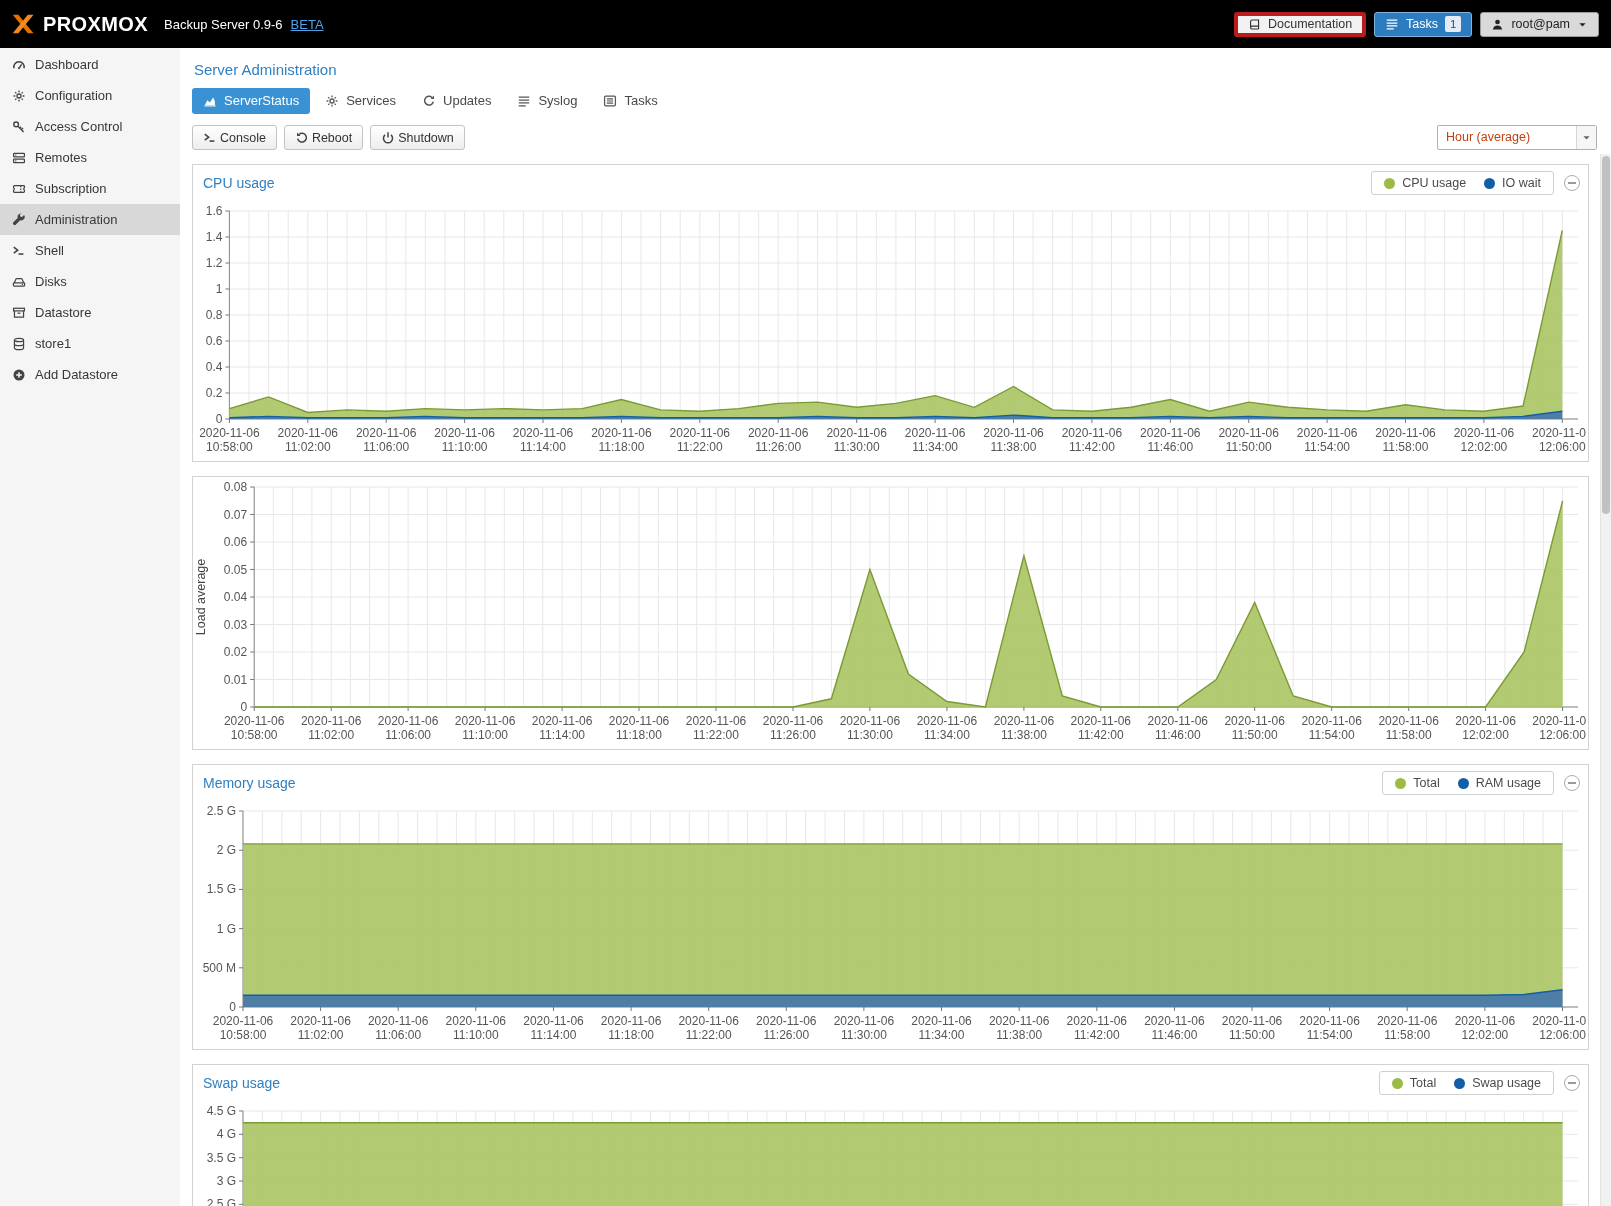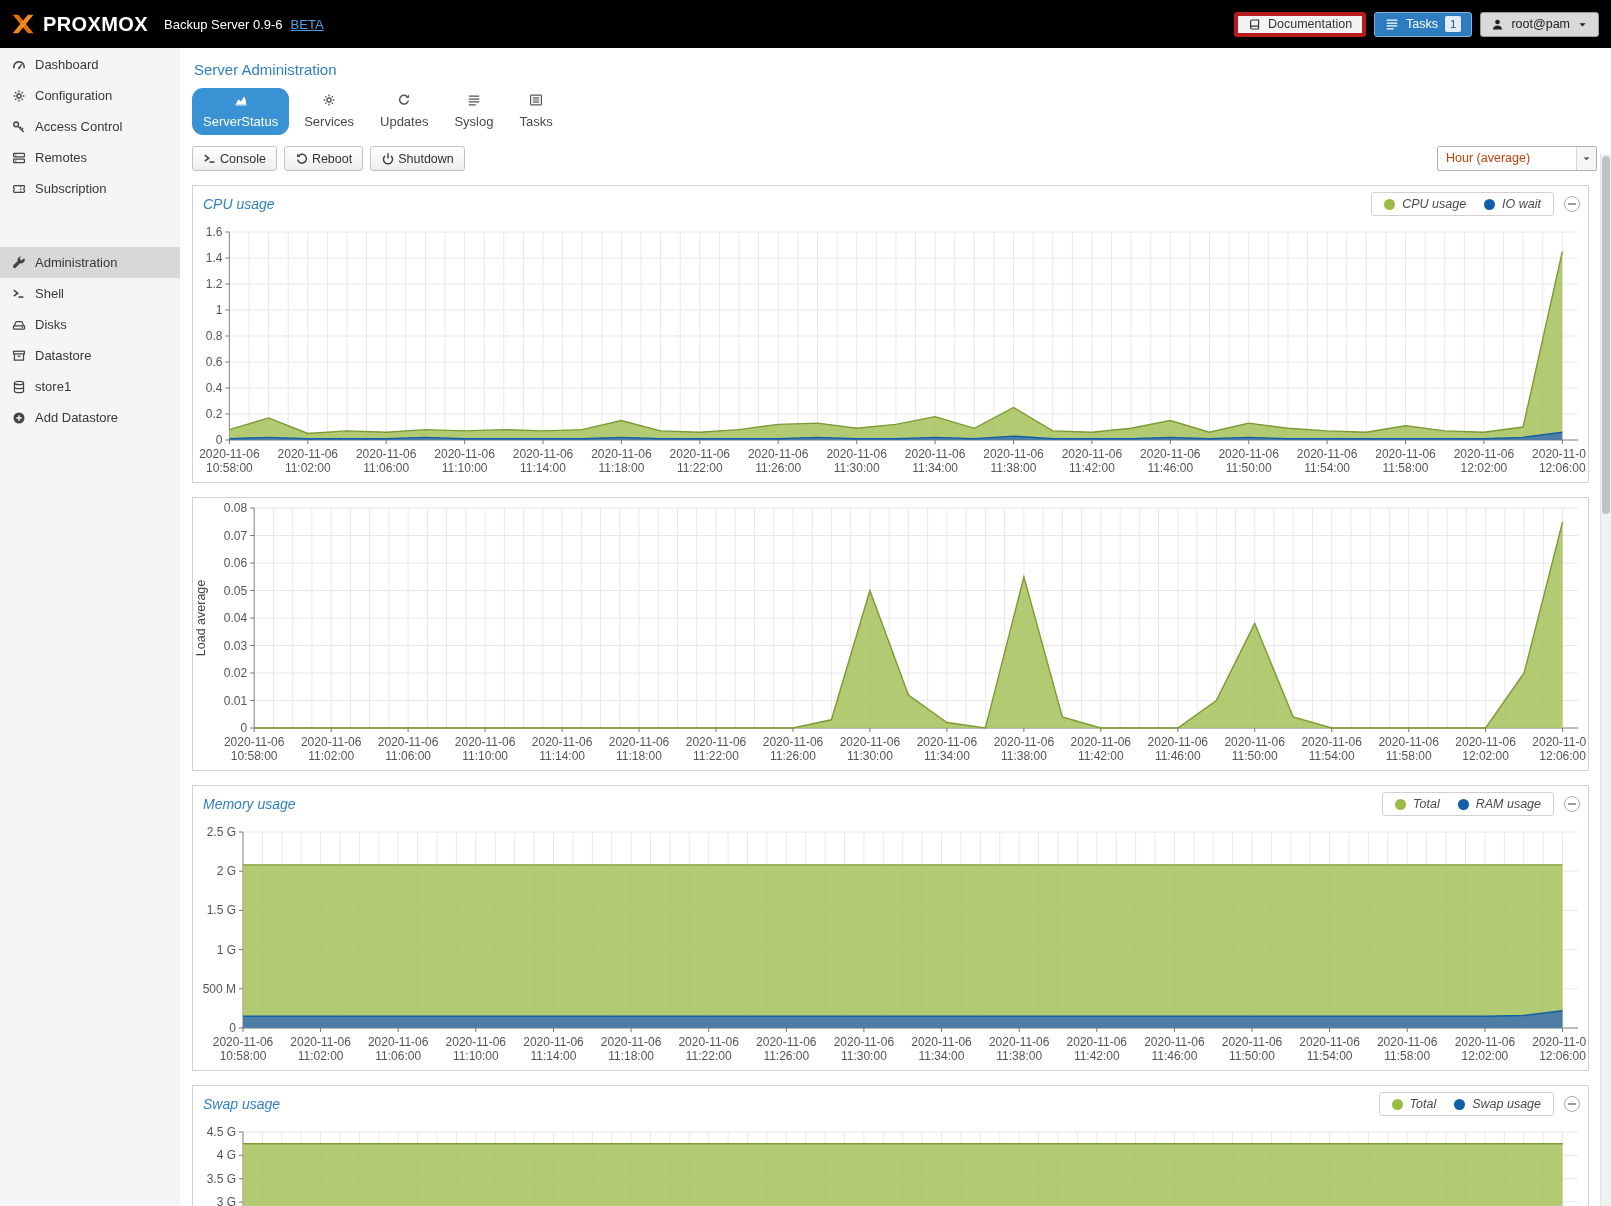--- a/index.html
+++ b/index.html
@@ -26,52 +26,52 @@
   .badge { background:#e3ecf5; color:#1e5286; border-radius:2px; padding:0 5px;
            font-size:11.5px; line-height:16px; }
   .user-btn { background:#d9d9d9; border:1px solid #9a9a9a; color:#222; }
 
   
   .sidebar { position:absolute; top:48px; left:0; width:204px; bottom:0;
              background:#f5f5f5; border-right:1px solid #dcdcdc; padding-top:1px; }
   .side-item { display:flex; align-items:center; gap:8px; height:31px; padding-left:11px;
                font-size:13px; color:#373737; cursor:pointer; position:relative; }
   .side-item.d1 { }
-  .side-item.selected { background:#d8d8d8;margin-top:43px; }
+  .side-item.selected { background:#d8d8d8; }
   .side-item .icn { width:16px; justify-content:center; color:#444; }
   .side-caret { position:absolute; right:9px; top:50%; transform:translateY(-50%);
                 color:#8a8a8a; display:inline-flex; }
 
   
   .main { position:absolute; top:48px; left:180px; right:0; bottom:0; overflow:hidden; background:#fff; }
   .page-title { padding:13px 14px 8px 14px; font-size:15px; color:#2f7fc1; }
   .tabs { display:flex; gap:4px; padding:2px 14px 0 12px; align-items:center; }
   .tab { display:inline-flex; align-items:center; gap:7px; padding:5px 11px 6px;
-         border-radius:11px; font-size:13px; color:#494949; background:transparent;
-         border:none; cursor:pointer; font-family:inherit;flex-direction:column; }
+         border-radius:3px; font-size:13px; color:#494949; background:transparent;
+         border:none; cursor:pointer; font-family:inherit; }
   .tab .icn { color:#555; }
   .tab.active { background:#3892d4; color:#fff; }
   .tab.active .icn { color:#fff; }
 
   .toolbar { display:flex; align-items:center; gap:7px; padding:11px 14px 10px 12px; }
   .tbtn { display:inline-flex; align-items:center; gap:3px; height:25px; padding:0 10px;
           font-size:12.5px; color:#333; background:linear-gradient(#ffffff,#ededed);
           border:1px solid #c3c3c3; border-radius:3px; cursor:pointer; font-family:inherit; }
   .tbtn .icn { color:#444; }
   .toolbar-spacer { flex:1; }
   .combo { display:flex; align-items:stretch; width:160px; height:25px; border:1px solid #b0b0b0;
            border-radius:2px; background:#fff; cursor:pointer; }
   .combo-text { flex:1; font-size:12.5px; color:#c2410c; padding:4px 0 0 8px; white-space:nowrap; overflow:hidden; }
   .combo-trigger { width:20px; display:flex; align-items:center; justify-content:center;
                    color:#666; border-left:1px solid #d6d6d6; background:#f6f6f6; }
 
   
   .panels { padding:4px 22px 0 12px; }
   .panel { border:1px solid #d2d2d2; margin-bottom:14px; background:#fff; }
-  .panel-header { display:flex; align-items:center; padding:6px 8px 6px 10px;font-style:italic; }
+  .panel-header { display:flex; align-items:center; padding:6px 8px 6px 10px; }
   .panel-title { flex:1; font-size:14px; color:#2f7fc1; }
   .legend-box { display:flex; align-items:center; gap:18px; border:1px solid #cfcfcf;
                 border-radius:3px; padding:4px 12px; margin-right:10px; background:#fff; }
   .legend-item { display:inline-flex; align-items:center; gap:7px; font-size:12.5px; color:#4a4a4a; }
   .legend-dot { width:11px; height:11px; border-radius:50%; }
   .collapse-tool { width:16px; height:16px; border:1px solid #ababab; border-radius:50%;
                    display:flex; align-items:center; justify-content:center; cursor:pointer; }
   .ct-line { width:8px; height:2px; background:#9a9a9a; }
 
   

